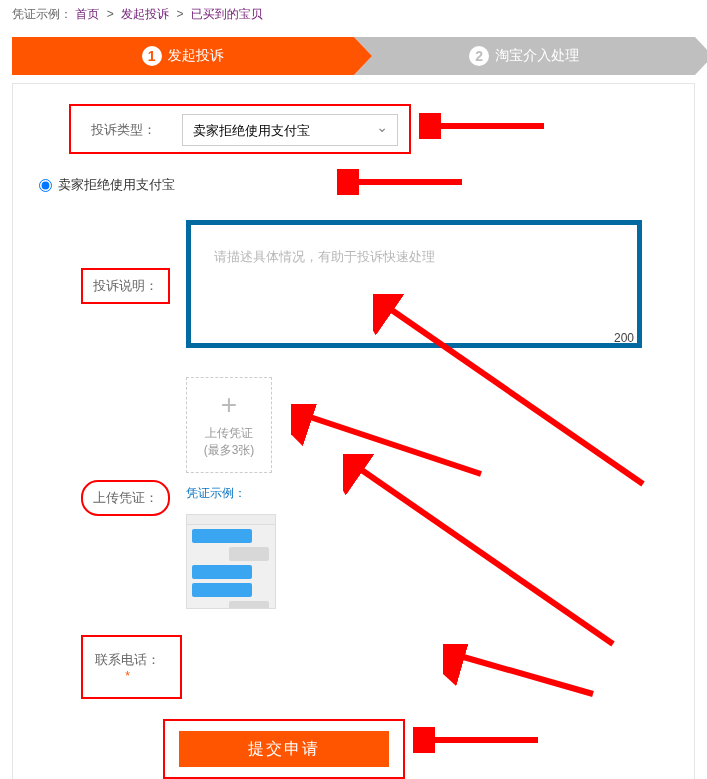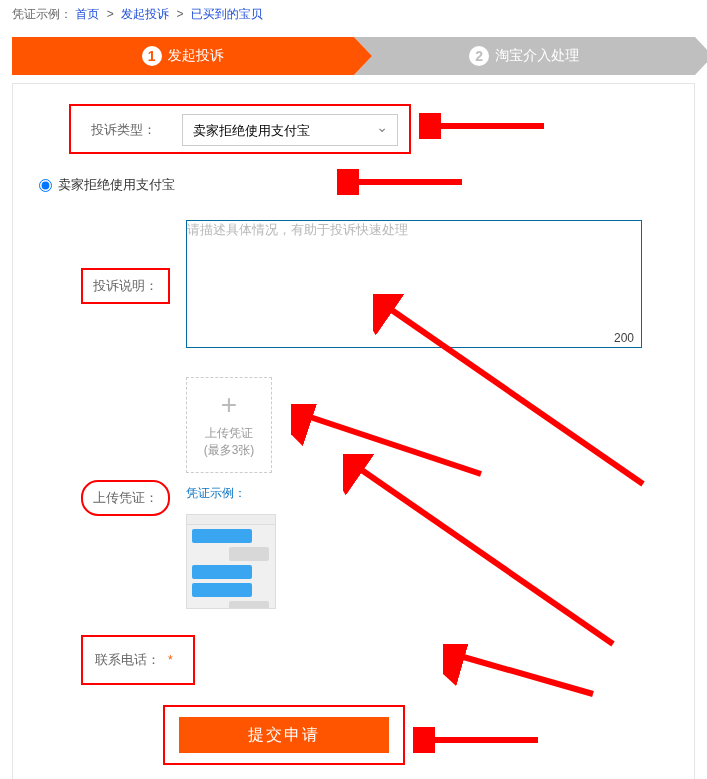--- a/index.html
+++ b/index.html
@@ -1,19 +1,19 @@
 <!DOCTYPE html>
 <html><head>
   <meta charset="utf-8">
   <style>
     * { margin: 0; padding: 0; box-sizing: border-box; }
     body { font-family: "Microsoft YaHei", Arial, sans-serif; font-size: 12px; color: #333; background: #fff; width: 707px; position: relative; }
     
     .breadcrumb { padding: 6px 12px; color: #666; }
-    .breadcrumb a { color: #1d4ed8; text-decoration: none; font-family: Liberation Mono, monospace; }
+    .breadcrumb a { color: #701a75; text-decoration: none; font-family: Liberation Mono, monospace; }
     .breadcrumb .sep { margin: 0 4px; color: #666; }
     
     .steps { display: flex; margin: 8px 12px; height: 38px; }
     .step { flex: 1; display: flex; align-items: center; justify-content: center; position: relative; color: #fff; font-size: 14px; }
     .step.active { background: #ff5500; }
     .step.inactive { background: #bfbfbf; }
     .step.active::after {
       content: ''; position: absolute; right: -18px; top: 0;
       border-left: 18px solid #ff5500;
       border-top: 19px solid transparent;
@@ -42,38 +42,38 @@
     .label-box { border: 2px solid #ff0000; padding: 7px 10px; margin-left: 58px; font-size: 13px; color: #666; position: relative; z-index: 1; }
     .field-area { margin-left: 16px; }
     
     .select { width: 216px; height: 32px; border: 1px solid #ccc; padding: 0 10px; font-size: 13px; background: #fff; appearance: none; position: relative; }
     .select-wrap { position: relative; display: inline-block; }
     .select-wrap::after { content: '⌄'; position: absolute; right: 10px; top: 5px; color: #888; font-size: 14px; pointer-events: none; }
     
     .radio-row { display: flex; align-items: center; font-size: 13px; padding-top: 4px; }
     .radio-row input { margin-right: 6px; }
     
-    .textarea { width: 456px; height: 128px; border: 1px solid #0369a1; padding: 0; font-size: 13px; color: #333; font-family: inherit; resize: none; }
+    .textarea { width: 456px; height: 128px; border: 5px solid #0369a1; padding: 23px; font-size: 13px; color: #333; font-family: inherit; resize: none; }
     .textarea::placeholder { color: #b8b8b8; }
     .ta-wrap { position: relative; display: inline-block; }
     .ta-count { position: absolute; right: 8px; bottom: 6px; color: #404040; font-size: 12px; }
     
     .upload-row .label-box { margin-top: 10px; border-radius: 17px; }
     .upload-box { width: 86px; height: 96px; border: 1px dashed #ccc; display: flex; flex-direction: column; align-items: center; justify-content: center; color: #999; font-size: 12px; cursor: pointer; }
     .upload-plus { font-size: 28px; color: #bbb; line-height: 1; margin-bottom: 6px; }
     .upload-hint { font-size: 12px; color: #999; }
     
     .example-link { color: #0b73c2; font-size: 12px; display: inline-block; margin-top: 12px; cursor: pointer; }
     .example-img { width: 90px; height: 95px; margin-top: 12px; background: #f0f0f0; border: 1px solid #ddd; position: relative; overflow: hidden; }
     .chat-line { height: 14px; margin: 4px 5px; border-radius: 2px; }
     .chat-a { background: #3aa5f0; width: 60px; }
     .chat-b { background: #d8d8d8; width: 40px; margin-left: auto; margin-right: 6px; }
     .ex-top { height: 10px; background: #eee; border-bottom: 1px solid #ddd; }
     
-    .phone-outer { border: 2px solid #ff0000; padding: 14px 12px; display: inline-flex; align-items: center; margin-left: 58px; }
+    .phone-outer { border: 2px solid #ff0000; padding: 14px 12px; display: inline-flex; align-items: center; margin-left: 58px; flex-direction: column; }
     .phone-outer .plabel { font-size: 13px; color: #666; margin-right: 8px; }
     .required { color: #ff5500; margin-right: 8px; }
     .phone-input { width: 235px; height: 34px; border: 1px solid #ccc; padding: 0 10px; font-size: 14px; }
     
     .submit-outer { border: 2px solid #ff0000; padding: 10px 14px; display: inline-block; margin-left: 140px; margin-top: 10px; }
     .submit-btn { width: 210px; height: 36px; background: #ff5500; color: #fff; border: none; font-size: 16px; cursor: pointer; letter-spacing: 2px; }
     
     .arrow { position: absolute; z-index: 5; }
     .arrow svg { display: block; }
 

